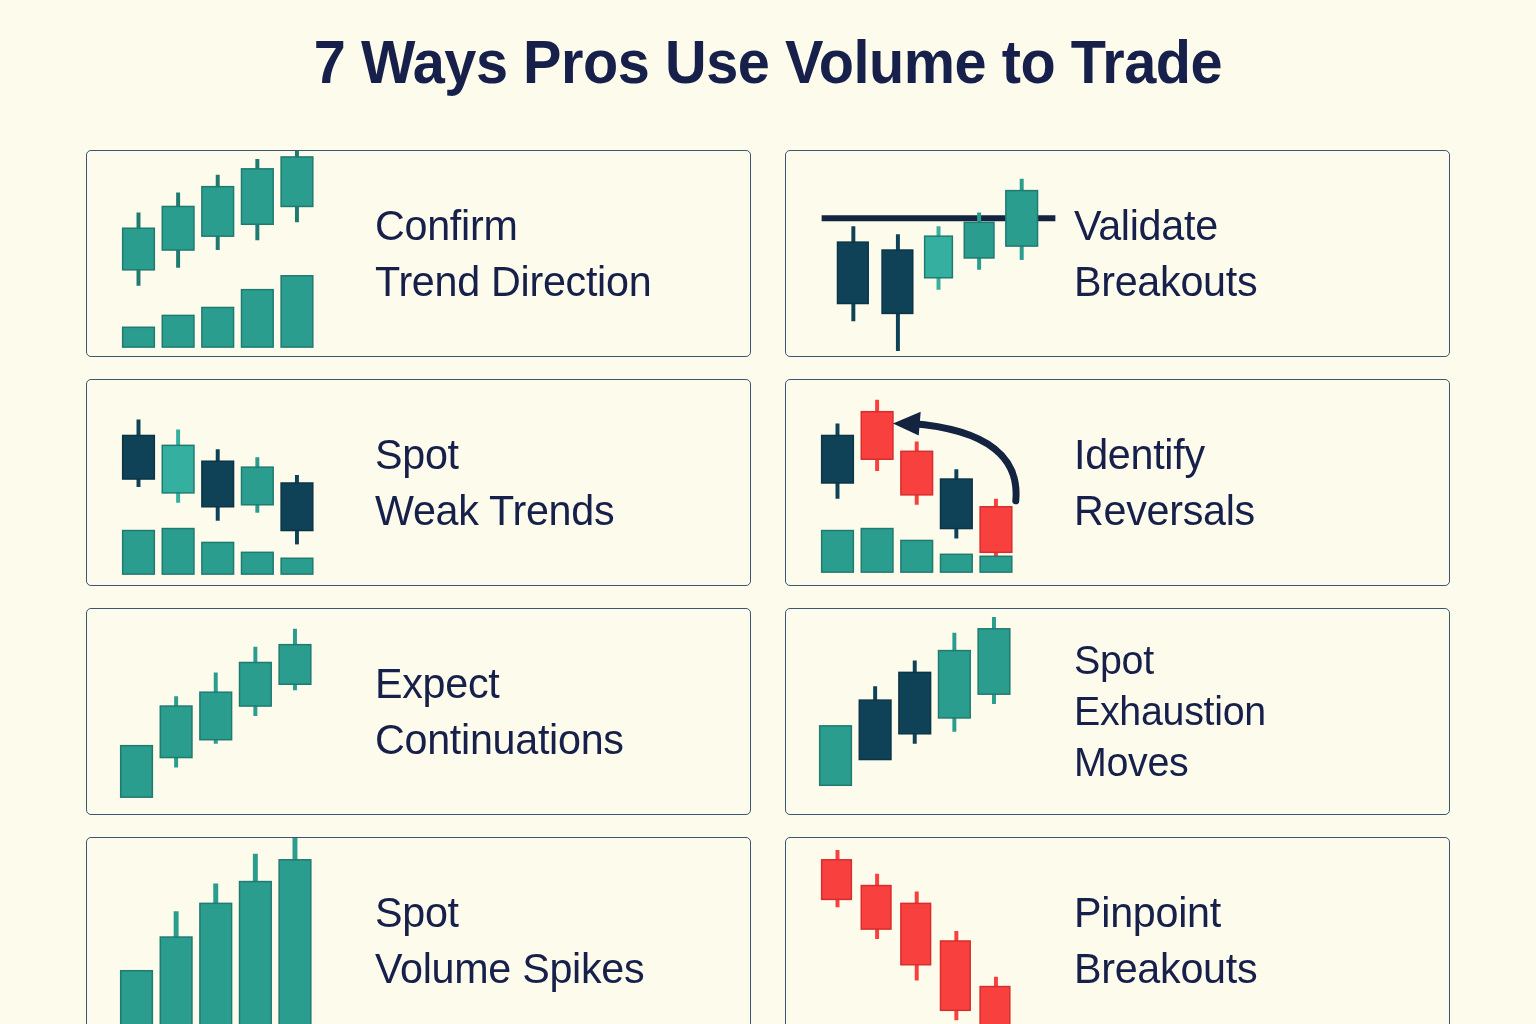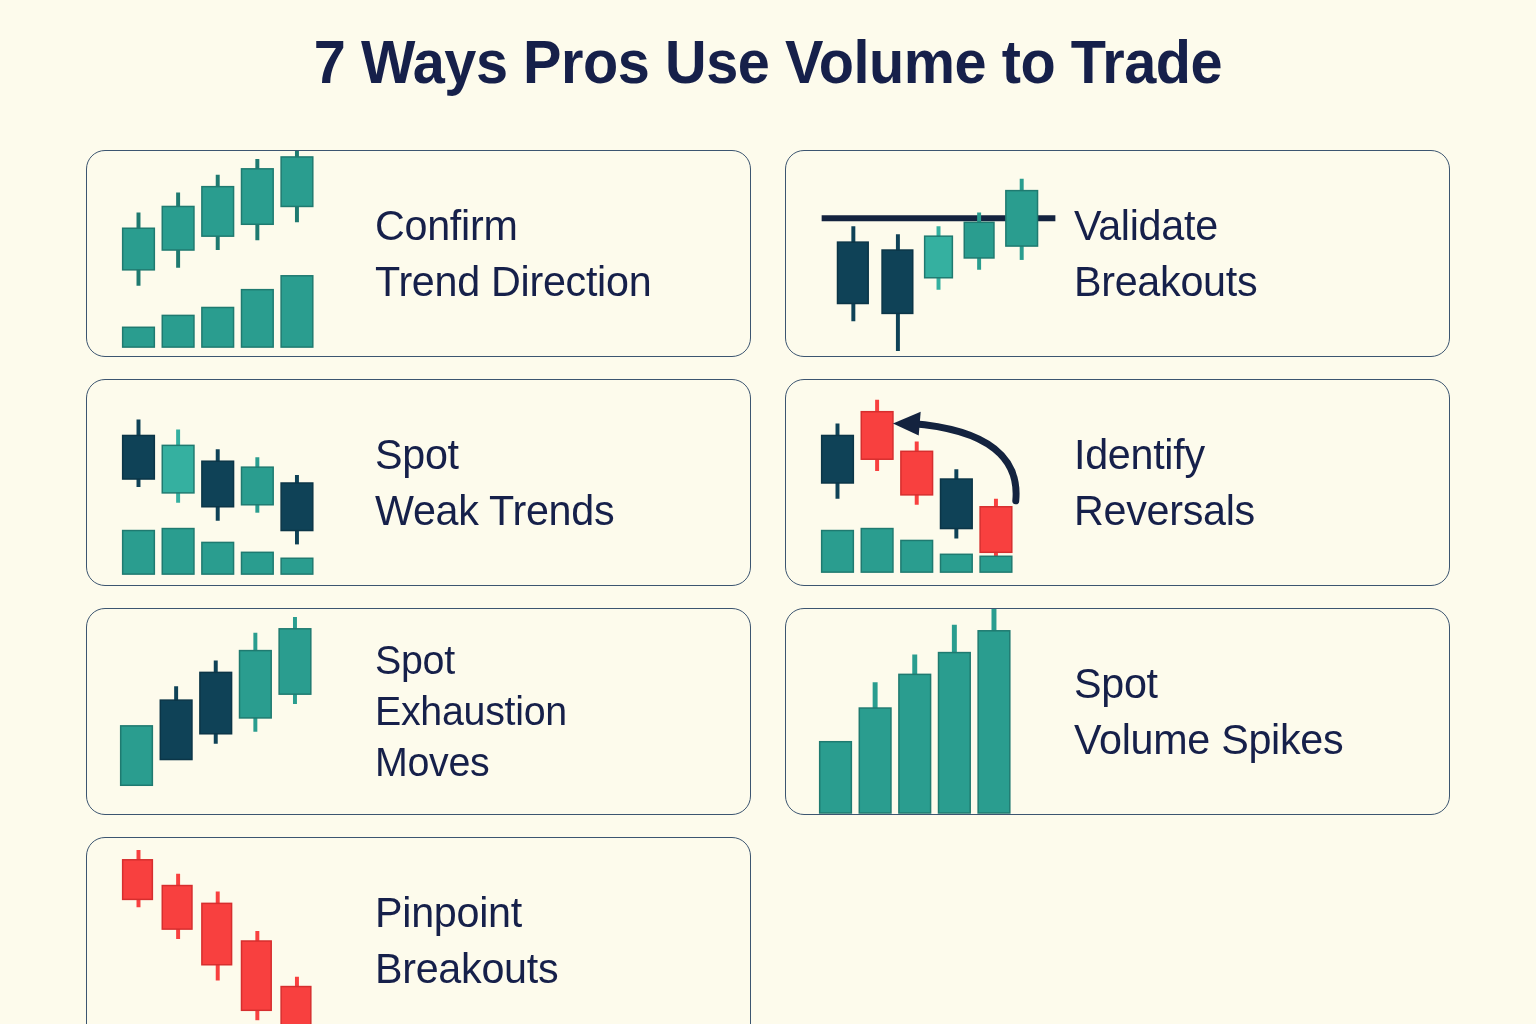--- a/index.html
+++ b/index.html
@@ -37,21 +37,21 @@
     height: 880px;
     display: grid;
     grid-template-columns: 665px 665px;
     grid-template-rows: 207px 207px 207px 207px;
     column-gap: 34px;
     row-gap: 22px;
   }
   .card {
     position: relative;
     border: 1.6px solid #3c5570;
-    border-radius: 19px;
+    border-radius: 5px;
     background: #fdfbec;
     box-sizing: border-box;
     overflow: hidden;
   }
   .card-art {
     position: absolute;
     left: 0;
     top: 0;
     width: 290px;
     height: 100%;
@@ -195,20 +195,41 @@
           <path d="M 108 44 L 136 32 L 134 56 Z" fill="#14233f"></path>
         </g>
       </svg>
     </div>
     <div class="card-label">
       <span class="lbl-line">Identify</span>
       <span class="lbl-line">Reversals</span>
     </div>
   </div>
 
+  <div class="card">
+    <div class="card-art">
+      <svg viewBox="0 0 290 207" preserveAspectRatio="xMinYMid meet">
+        <g stroke="#1f7a70" stroke-width="1.5">
+          <rect x="34" y="138" width="32" height="52" fill="#2a9d8f"></rect>
+          <line x1="90" y1="88" x2="90" y2="160" stroke="#2a9d8f" stroke-width="4"></line>
+          <rect x="74" y="98" width="32" height="52" fill="#2a9d8f"></rect>
+          <line x1="130" y1="64" x2="130" y2="136" stroke="#2a9d8f" stroke-width="4"></line>
+          <rect x="114" y="84" width="32" height="48" fill="#2a9d8f"></rect>
+          <line x1="170" y1="38" x2="170" y2="108" stroke="#2a9d8f" stroke-width="4"></line>
+          <rect x="154" y="54" width="32" height="44" fill="#2a9d8f"></rect>
+          <line x1="210" y1="20" x2="210" y2="82" stroke="#2a9d8f" stroke-width="4"></line>
+          <rect x="194" y="36" width="32" height="40" fill="#2a9d8f"></rect>
+        </g>
+      </svg>
+    </div>
+    <div class="card-label">
+      <span class="lbl-line">Expect</span>
+      <span class="lbl-line">Continuations</span>
+    </div>
+  </div>
 
   <div class="card">
     <div class="card-art">
       <svg viewBox="0 0 290 207" preserveAspectRatio="xMinYMid meet">
         <g stroke-width="1.5">
           <rect x="34" y="118" width="32" height="60" fill="#2a9d8f" stroke="#1f7a70"></rect>
           <line x1="90" y1="78" x2="90" y2="152" stroke="#0f4257" stroke-width="4"></line>
           <rect x="74" y="92" width="32" height="60" fill="#0f4257" stroke="#0b3547"></rect>
           <line x1="130" y1="52" x2="130" y2="136" stroke="#0f4257" stroke-width="4"></line>
           <rect x="114" y="64" width="32" height="62" fill="#0f4257" stroke="#0b3547"></rect>

